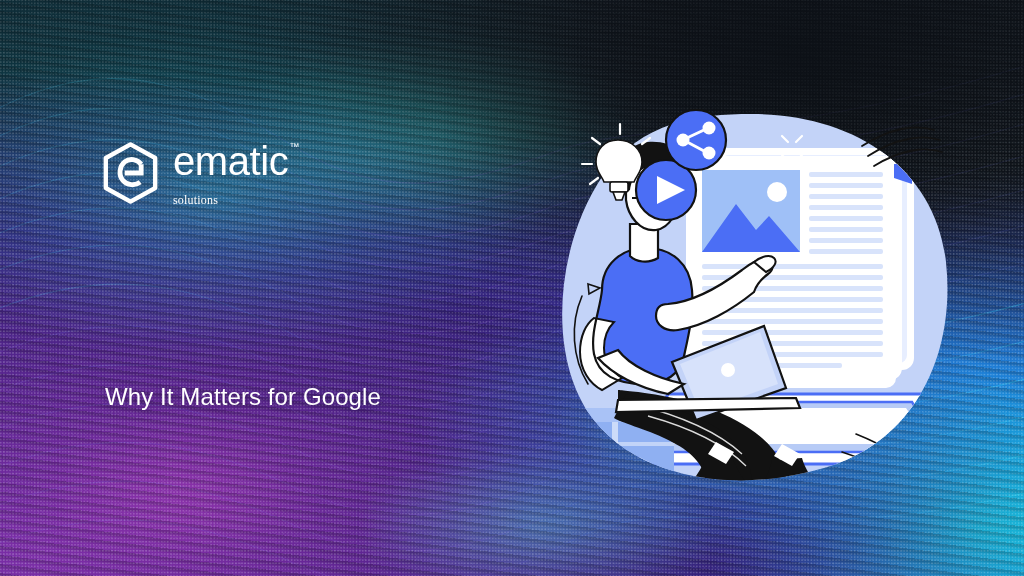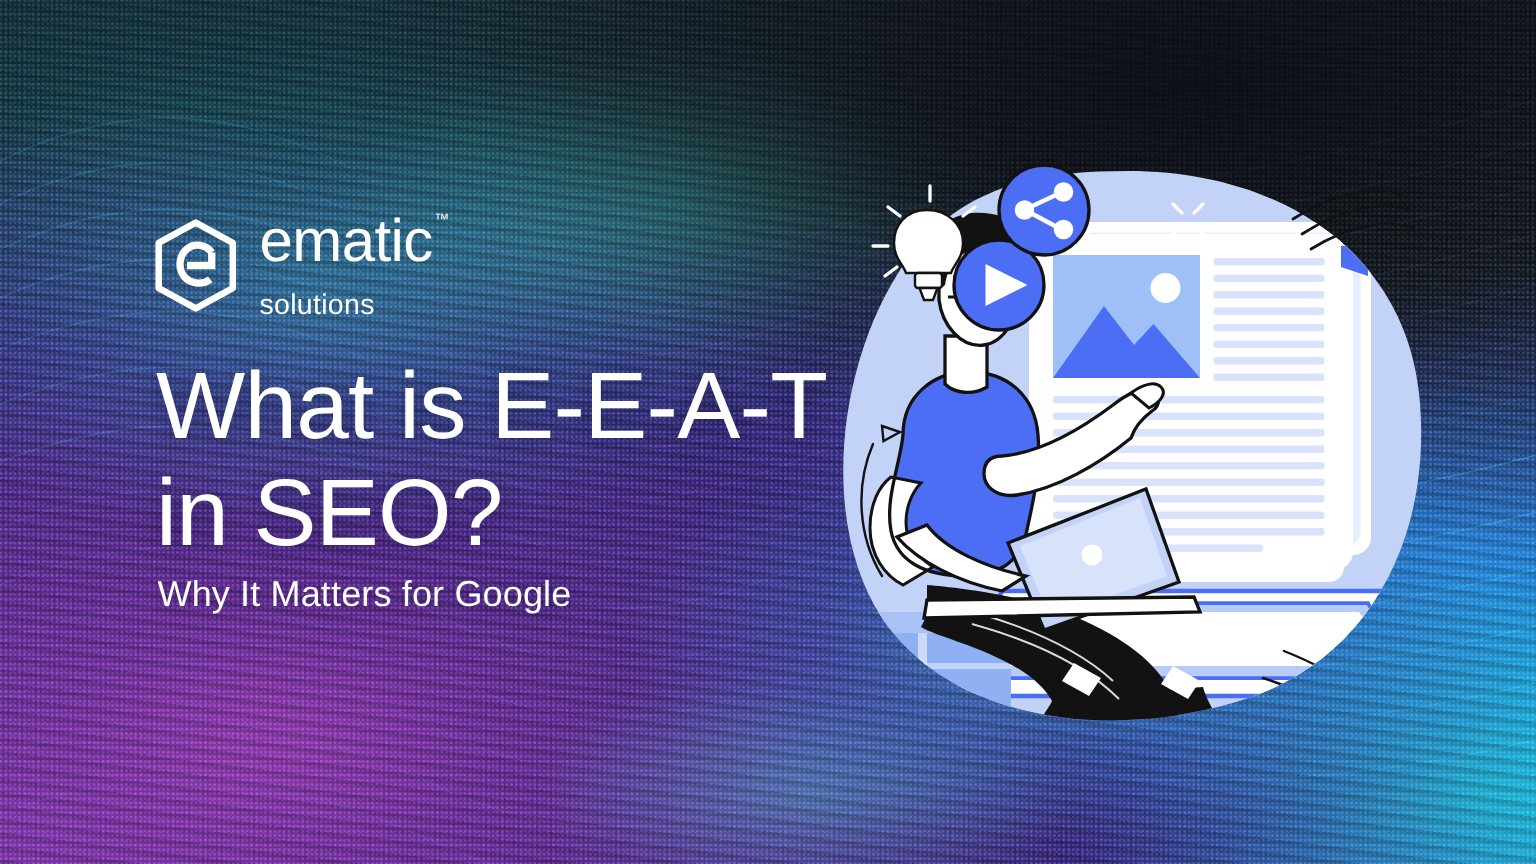--- a/index.html
+++ b/index.html
@@ -110,23 +110,23 @@
   .logo-name {
     font-size:40px; font-weight:400; color:#ffffff;
     letter-spacing:-0.4px; line-height:1.0;
     font-family:"Liberation Sans", sans-serif;
   }
   .logo-tm {
     position:absolute; top:2px; right:-11px;
     font-size:10px; color:#ffffff; font-weight:400;
   }
   .logo-sub {
-    font-size:19px; font-weight:400; color:#ffffff;
+    font-size:12px; font-weight:400; color:#ffffff;
     letter-spacing:0.2px; line-height:1.1; margin-top:13px;
-    font-family:Liberation Sans, sans-serif;
+    font-family:Liberation Serif, serif;
   }
 
   
   .headline {
     position:absolute; left:104px; top:236px;
     z-index:8;
     color:#ffffff;
     font-size:63px;
     font-weight:300;
     line-height:1.12;
@@ -210,24 +210,20 @@
       <path d="M82 46 C74 35 58 33 48 41 C37 50 35 68 44 79 C53 90 70 91 80 83" fill="none" stroke="#ffffff" stroke-width="10" stroke-linecap="butt"></path>
       <path d="M48 64 L82 64 L82 46" fill="none" stroke="#ffffff" stroke-width="10" stroke-linecap="butt" stroke-linejoin="miter"></path>
     </svg>
     <div class="logo-words">
       <div class="logo-name">ematic</div>
       <span class="logo-tm">™</span>
       <div class="logo-sub">solutions</div>
     </div>
   </div>
 
-  <h1 class="headline">
-    <span class="hl-line">What is E-E-A-T</span>
-    <span class="hl-line">in SEO?</span>
-  </h1>
 
   <div class="subhead">Why It Matters for Google</div>
 
   <div class="illo">
     <svg viewBox="0 0 400 372" aria-hidden="true">
       <defs>
         <clipPath id="blobClip">
           <path d="M196 2 C300 2 380 58 390 150 C400 244 358 330 268 356 C180 382 78 368 32 300 C-10 236 2 128 48 62 C86 10 140 2 196 2 Z"></path>
         </clipPath>
       </defs>

